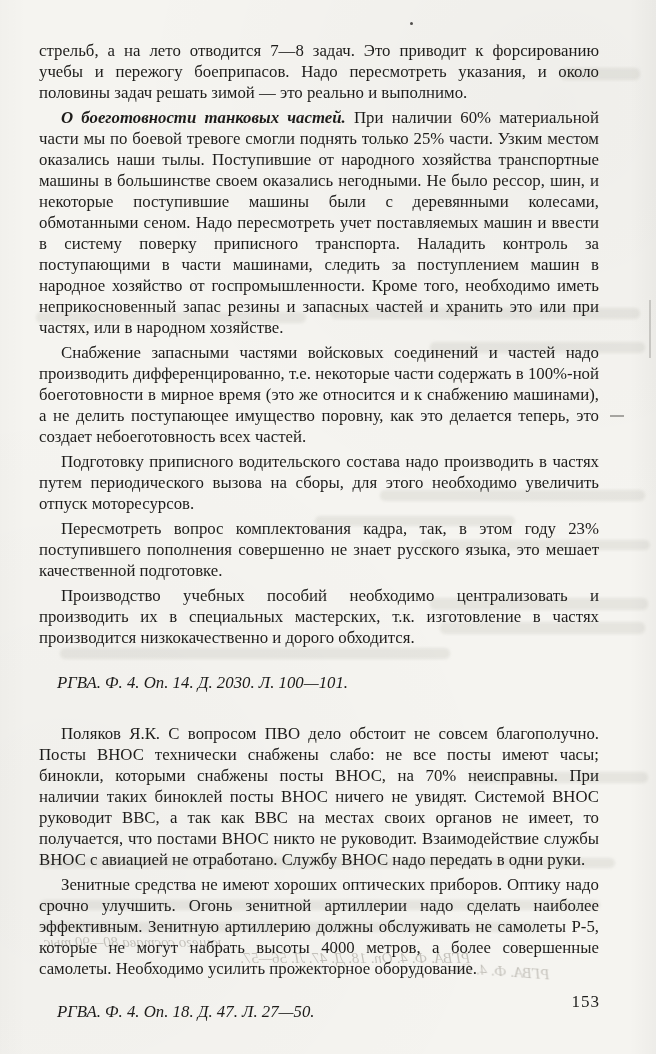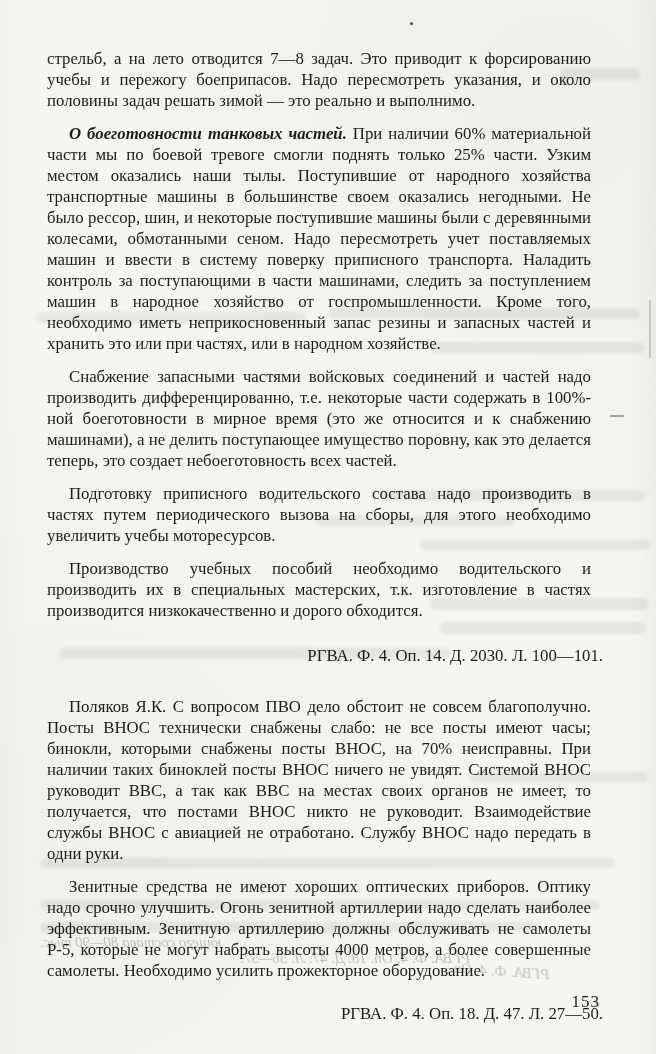--- a/index.html
+++ b/index.html
@@ -27,30 +27,31 @@
   .textblock {
     position: absolute;
     left: 35px;
     top: 36px;
     width: 568px;
     font-size: 16.8px;
     line-height: 21px;
     text-align: justify;
   }
   .textblock p {
-    margin: 12px;
+    margin: 4px;
     text-indent: 22px;
   }
   .textblock p.no-indent {
     text-indent: 0;
   }
   .lead-italic { font-style: italic; font-weight: bold; }
   .lead-bold   { font-weight: normal; }
   .archive-ref {
-    text-align: right;
+    text-align: left;
+    font-style: italic;
     margin: 24px 0 30px 0 !important;
   }
   .archive-ref.second {
     margin: 22px 0 0 0 !important;
   }
   .page-number {
     position: absolute;
     right: 56px;
     bottom: 42px;
     font-size: 17px;
@@ -115,24 +116,25 @@
   <div class="stray-dash" style="left:649px;top:300px;width:2px;height:58px;opacity:.5"></div>
 
   <main class="textblock">
 
     <p class="no-indent">стрельб, а на лето отводится 7—8 задач. Это приводит к форсированию учебы и пережогу боеприпасов. Надо пересмотреть указания, и около половины задач решать зимой — это реально и выполнимо.</p>
 
     <p><span class="lead-italic">О боеготовности танковых частей.</span><span> При наличии 60% материальной части мы по боевой тревоге смогли поднять только 25% части. Узким местом оказались наши тылы. Поступившие от народного хозяйства транспортные машины в большинстве своем оказались негодными. Не было рессор, шин, и некоторые поступившие машины были с деревянными колесами, обмотанными сеном. Надо пересмотреть учет поставляемых машин и ввести в систему поверку приписного транспорта. Наладить контроль за поступающими в части машинами, следить за поступлением машин в народное хозяйство от госпромышленности. Кроме того, необходимо иметь неприкосновенный запас резины и запасных частей и хранить это или при частях, или в народном хозяйстве.</span></p>
 
     <p>Снабжение запасными частями войсковых соединений и частей надо производить дифференцированно, т.е. некоторые части содержать в 100%-ной боеготовности в мирное время (это же относится и к снабжению машинами), а не делить поступающее имущество поровну, как это делается теперь, это создает небоеготовность всех частей.</p>
 
-    <p>Подготовку приписного водительского состава надо производить в частях путем периодического вызова на сборы, для этого необходимо увеличить учебы моторесурсов.</p>
+    <p>Подготовку приписного водительского состава надо производить в частях путем периодического вызова на сборы, для этого необходимо увеличить отпуск моторесурсов.</p>
 
+    <p>Пересмотреть вопрос комплектования кадра, так, в этом году 23% поступившего пополнения совершенно не знает русского языка, это мешает качественной подготовке.</p>
 
-    <p>Производство учебных пособий необходимо водительского и производить их в специальных мастерских, т.к. изготовление в частях производится низкокачественно и дорого обходится.</p>
+    <p>Производство учебных пособий необходимо централизовать и производить их в специальных мастерских, т.к. изготовление в частях производится низкокачественно и дорого обходится.</p>
 
     <p class="archive-ref">РГВА. Ф. 4. Оп. 14. Д. 2030. Л. 100—101.</p>
 
     <p><span class="lead-bold">Поляков Я.К.</span><span> С вопросом ПВО дело обстоит не совсем благополучно. Посты ВНОС технически снабжены слабо: не все посты имеют часы; бинокли, которыми снабжены посты ВНОС, на 70% неисправны. При наличии таких биноклей посты ВНОС ничего не увидят. Системой ВНОС руководит ВВС, а так как ВВС на местах своих органов не имеет, то получается, что постами ВНОС никто не руководит. Взаимодействие службы ВНОС с авиацией не отработано. Службу ВНОС надо передать в одни руки.</span></p>
 
     <p>Зенитные средства не имеют хороших оптических приборов. Оптику надо срочно улучшить. Огонь зенитной артиллерии надо сделать наиболее эффективным. Зенитную артиллерию должны обслуживать не самолеты Р-5, которые не могут набрать высоты 4000 метров, а более совершенные самолеты. Необходимо усилить прожекторное оборудование.</p>
 
     <p class="archive-ref second">РГВА. Ф. 4. Оп. 18. Д. 47. Л. 27—50.</p>
 
   </main>

